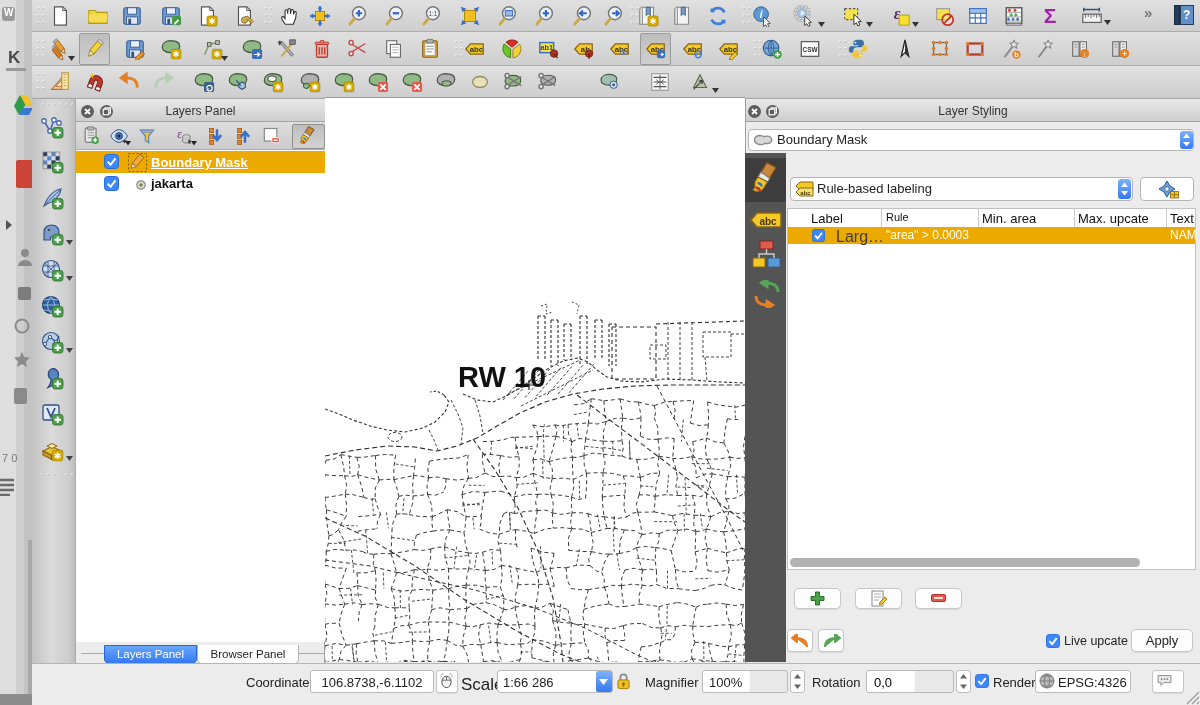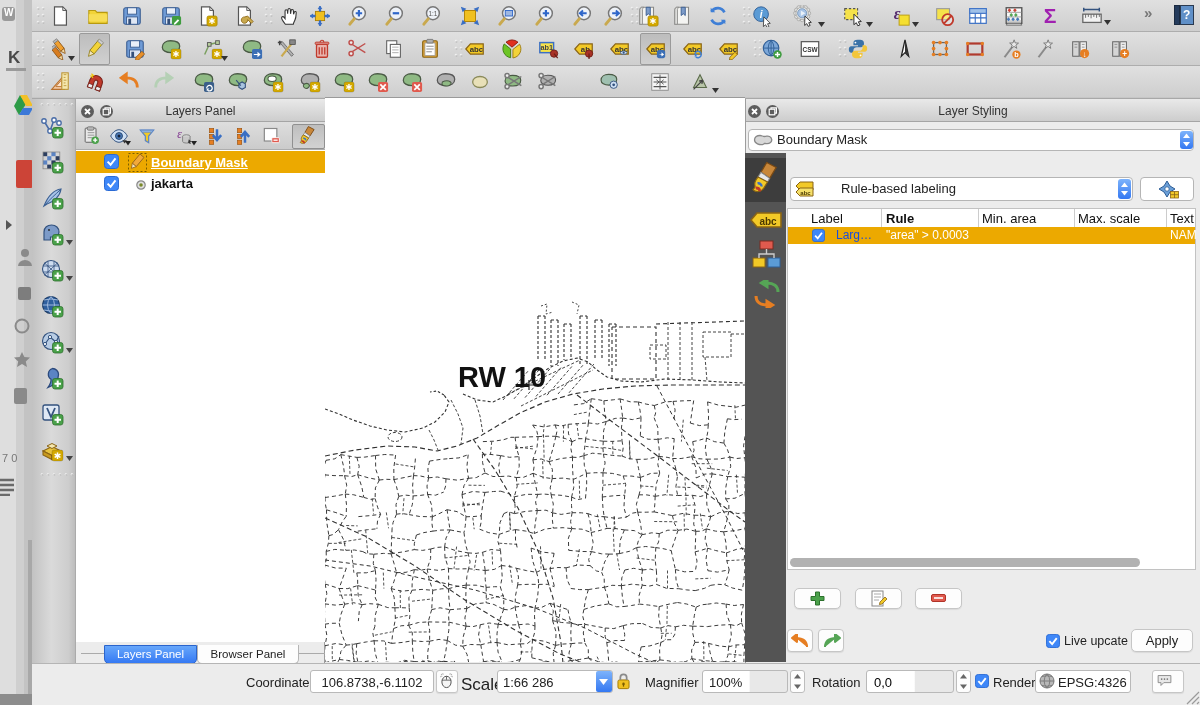--- a/index.html
+++ b/index.html
@@ -1665,49 +1665,49 @@
     <path d="M15 -0.5 L9.5 3 15 6.5z" fill="#56a556"></path>
     <path d="M4 16 c0 6 4.5 9 11 9 M15 28.5 L20.5 25 15 21.5z" fill="none" stroke="#e67e22" stroke-width="3"></path>
     <path d="M15 28.5 L20.5 25 15 21.5z" fill="#e67e22"></path>
   </svg>
 <div style="position:absolute;left:790px;top:177px;width:343px;height:24px;background:#fff;border:1px solid #b5b5b5;border-radius:4px;"></div>
 <svg style="position:absolute;left:795px;top:181px" width="19" height="16" viewBox="0 0 19 16">
     <path d="M1 5 l4-4 h13 v8 h-13z" fill="#f2c927" stroke="#8a6414"></path>
     <path d="M1 11 l4-4 h13 v8 h-13z" fill="#f5e06a" stroke="#8a6414"></path>
     <text x="10.5" y="13.5" font-size="6" font-weight="bold" fill="#4a3800" text-anchor="middle">abc</text>
   </svg>
-<div style="position:absolute;left:817px;top:181px;font-size:13px;color:#222;font-weight:normal;white-space:nowrap;margin-left:24px;">Rule-based labeling</div>
+<div style="position:absolute;left:817px;top:181px;font-size:13px;color:#222;font-weight:normal;white-space:nowrap;">Rule-based labeling</div>
 <div style="position:absolute;left:1118px;top:179px;width:13px;height:20px;background:linear-gradient(#7db3fb,#3478f2);border-radius:3px;"></div>
 <svg style="position:absolute;left:1119px;top:182px" width="11" height="14" viewBox="0 0 11 14">
     <path d="M5.5 0.5 L9 5 H2z" fill="#fff"></path>
     <path d="M5.5 13.5 L2 9 h7z" fill="#fff"></path>
   </svg>
 <div style="position:absolute;left:1140px;top:177px;width:54px;height:24px;background:#fff;border:1px solid #b5b5b5;border-radius:4px;"></div>
 <svg style="position:absolute;left:1157px;top:179px" width="22" height="20" viewBox="0 0 22 20">
     <path d="M10 2 L13 7 18 10 13 13 10 18 7 13 2 10 7 7z" fill="#6a9fd8" stroke="#2f5e96" stroke-width="1"></path>
     <circle cx="10" cy="10" r="2.2" fill="#fff" stroke="#2f5e96" stroke-width="0.8"></circle>
     <rect x="13.5" y="12.5" width="8" height="6.5" fill="#f2c927" stroke="#8a6414" stroke-width="0.8"></rect>
     <path d="M13.5 15.7 h8 M17.5 12.5 v6.5" stroke="#8a6414" stroke-width="0.8"></path>
   </svg>
 <div style="position:absolute;left:787px;top:208px;width:409px;height:362px;background:#fff;border:1px solid #c2c2c2;"></div>
 <div style="position:absolute;left:791px;top:211px;font-size:13px;color:#111;font-weight:normal;white-space:nowrap;margin-left:20px;">Label</div>
-<div style="position:absolute;left:886px;top:211px;font-size:13px;color:#111;font-weight:bold;white-space:nowrap;">Rule</div>
+<div style="position:absolute;left:886px;top:211px;font-size:11px;color:#111;font-weight:normal;white-space:nowrap;">Rule</div>
 <div style="position:absolute;left:982px;top:211px;font-size:13px;color:#111;font-weight:normal;white-space:nowrap;">Min. area</div>
-<div style="position:absolute;left:1078px;top:211px;font-size:13px;color:#111;font-weight:normal;white-space:nowrap;">Max. scale</div>
+<div style="position:absolute;left:1078px;top:211px;font-size:13px;color:#111;font-weight:normal;white-space:nowrap;">Max. upcate</div>
 <div style="position:absolute;left:1170px;top:211px;font-size:13px;color:#111;font-weight:normal;white-space:nowrap;">Text</div>
 <div style="position:absolute;left:881px;top:209px;width:1px;height:18px;background:#cccccc;"></div>
 <div style="position:absolute;left:978px;top:209px;width:1px;height:18px;background:#cccccc;"></div>
 <div style="position:absolute;left:1074px;top:209px;width:1px;height:18px;background:#cccccc;"></div>
 <div style="position:absolute;left:1166px;top:209px;width:1px;height:18px;background:#cccccc;"></div>
 <div style="position:absolute;left:788px;top:227px;width:407px;height:17px;background:#eca900;"></div>
 <svg style="position:absolute;left:812px;top:229px" width="13" height="13" viewBox="0 0 15 15">
     <rect x="0.5" y="0.5" width="14" height="14" rx="3" fill="#3e87f8" stroke="#2a6ad4"></rect>
     <path d="M3.6 7.6 l3 3.2 L11.5 4.4" stroke="#fff" stroke-width="2" fill="none"></path>
   </svg>
-<div style="position:absolute;left:836px;top:228px;font-size:12px;color:#1d4ed8;font-weight:normal;white-space:nowrap;">Larg…</div>
+<div style="position:absolute;left:836px;top:228px;font-size:16px;color:#404040;font-weight:normal;white-space:nowrap;">Larg…</div>
 <div style="position:absolute;left:886px;top:228px;font-size:12px;color:#fff;font-weight:normal;white-space:nowrap;">"area" &gt; 0.0003</div>
 <div style="position:absolute;left:1170px;top:228px;font-size:12px;color:#fff;font-weight:normal;white-space:nowrap;">NAM</div>
 <div style="position:absolute;left:790px;top:558px;width:350px;height:9px;background:#b2b2b2;border-radius:5px;"></div>
 <div style="position:absolute;left:794px;top:588px;width:47px;height:21px;background:#fdfdfd;border:1px solid #c6c6c6;border-radius:5px;box-shadow:0 1px 1px rgba(0,0,0,0.08);"></div>
 <svg style="position:absolute;left:810px;top:591px" width="15" height="15" viewBox="0 0 15 15">
     <path d="M5.5 1 h4 v4.5 H14 v4 H9.5 V14 h-4 V9.5 H1 v-4 h4.5z" fill="#4aa14a" stroke="#2c702c" stroke-width="1"></path>
   </svg>
 <div style="position:absolute;left:855px;top:588px;width:47px;height:21px;background:#fdfdfd;border:1px solid #c6c6c6;border-radius:5px;box-shadow:0 1px 1px rgba(0,0,0,0.08);"></div>
 <svg style="position:absolute;left:871px;top:590px" width="16" height="17" viewBox="0 0 16 17">
     <rect x="1" y="1" width="11" height="15" fill="#fff" stroke="#888"></rect>

